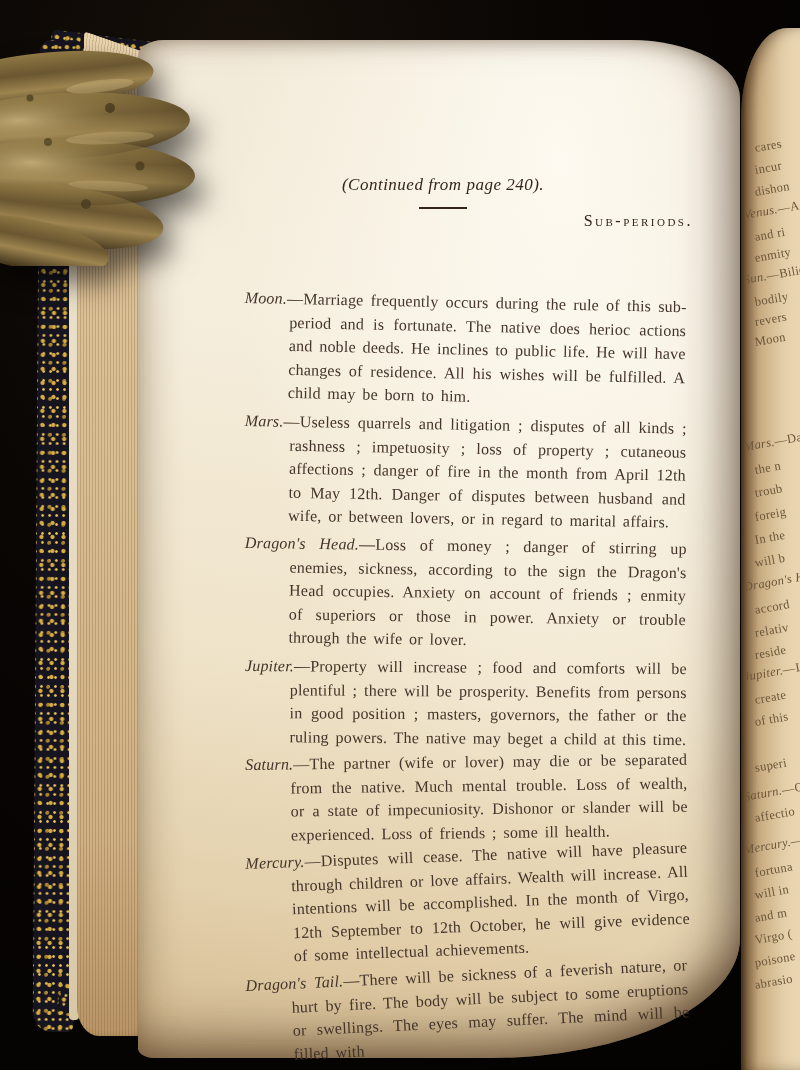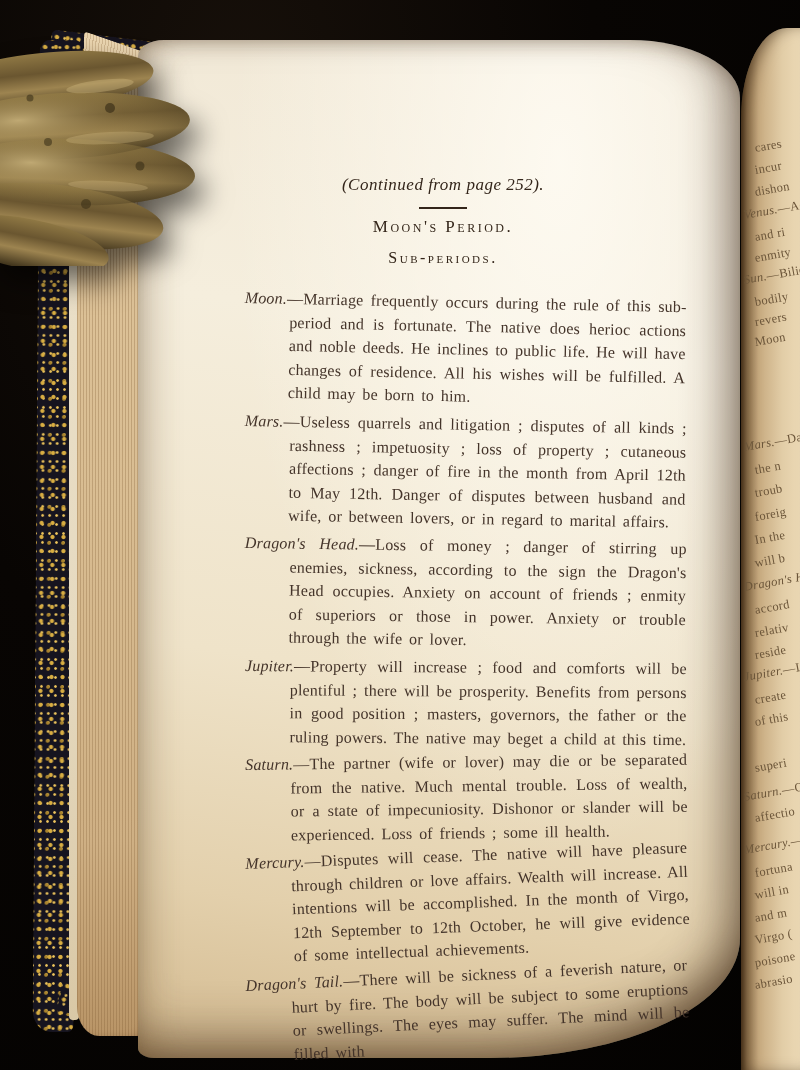--- a/index.html
+++ b/index.html
@@ -46,21 +46,21 @@
       inset 22px 0 38px -16px rgba(110,75,35,0.30),
       inset 0 10px 18px -10px rgba(60,40,20,0.35),
       inset 0 -40px 55px -24px rgba(55,30,10,0.45);}
   
   .headings{position:absolute;left:55px;top:128px;width:500px;text-align:center;color:#2e2115;}
   .title{font-family:"DejaVu Serif", serif;font-weight:700;font-size:27px;
     letter-spacing:5px;color:#271b10;}
   .continued{font-size:17px;font-style:italic;margin-top:7px;letter-spacing:0.5px;color:#33251a;}
   .rule{width:48px;height:2px;background:#33251a;margin:12px auto 0 auto;}
   .sec1{font-variant:small-caps;font-size:17px;letter-spacing:2.5px;margin-top:8px;color:#332519;}
-  .sec2{font-variant:small-caps;font-size:16px;letter-spacing:2.5px;margin-top:12px;color:#332519;}
+  .sec2{font-variant:small-caps;font-size:16px;letter-spacing:2.5px;margin-top:3px;color:#332519;text-align:right;}
   
   .text-body{position:absolute;left:107px;top:246px;width:442px;color:#44342​4;}
   .para{font-size:16px;line-height:23.5px;color:#44342a;text-align:justify;
     padding-left:45px;text-indent:-45px;margin:0 0 5px 0;word-spacing:2.5px;
     letter-spacing:0.2px;transform-origin:0 0;}
   .para .term{font-style:italic;}
   .para:nth-of-type(1){transform:rotate(1.2deg);}
   .para:nth-of-type(2){transform:rotate(1.0deg);}
   .para:nth-of-type(3){transform:rotate(0.8deg);}
   .para:nth-of-type(4){transform:rotate(0.4deg);}
@@ -89,23 +89,22 @@
   <div class="gilt gilt-top"></div>
   <div class="gilt gilt-strip"></div>
   <div class="gilt gilt-bottom"></div>
 
   <div class="cover-edge"></div>
   <div class="fore-edge-top"></div>
   <div class="fore-edge"></div>
 
   <div class="page-left">
     <div class="headings">
-      <div class="continued">(Continued from page 252).</div>
+      <div class="continued">(Continued from page 240).</div>
       <div class="rule"></div>
-      <div class="sec1">Moon's Period.</div>
       <div class="sec2">Sub-periods.</div>
     </div>
     <div class="text-body">
   <p class="para"><span class="term">Moon.</span><span class="ptext">—Marriage frequently occurs during the rule of this sub-period and is fortunate.  The native does herioc actions and noble deeds.  He inclines to public life.  He will have changes of residence.  All his wishes will be fulfilled.  A child may be born to him.</span></p>
 
   <p class="para"><span class="term">Mars.</span><span class="ptext">—Useless quarrels and litigation ; disputes of all kinds ; rashness ; impetuosity ; loss of property ; cutaneous affections ; danger of fire in the month from April 12th to May 12th. Danger of disputes between husband and wife, or between lovers, or in regard to marital affairs.</span></p>
 
   <p class="para"><span class="term">Dragon's Head.</span><span class="ptext">—Loss of money ; danger of stirring up enemies, sickness, according to the sign the Dragon's Head occupies. Anxiety on account of friends ; enmity of superiors or those in power.  Anxiety or trouble through the wife or lover.</span></p>
 
   <p class="para"><span class="term">Jupiter.</span><span class="ptext">—Property will increase ; food and comforts will be plentiful ; there will be prosperity.  Benefits from persons in good position ; masters, governors, the father or the ruling powers. The native may beget a child at this time.</span></p>

